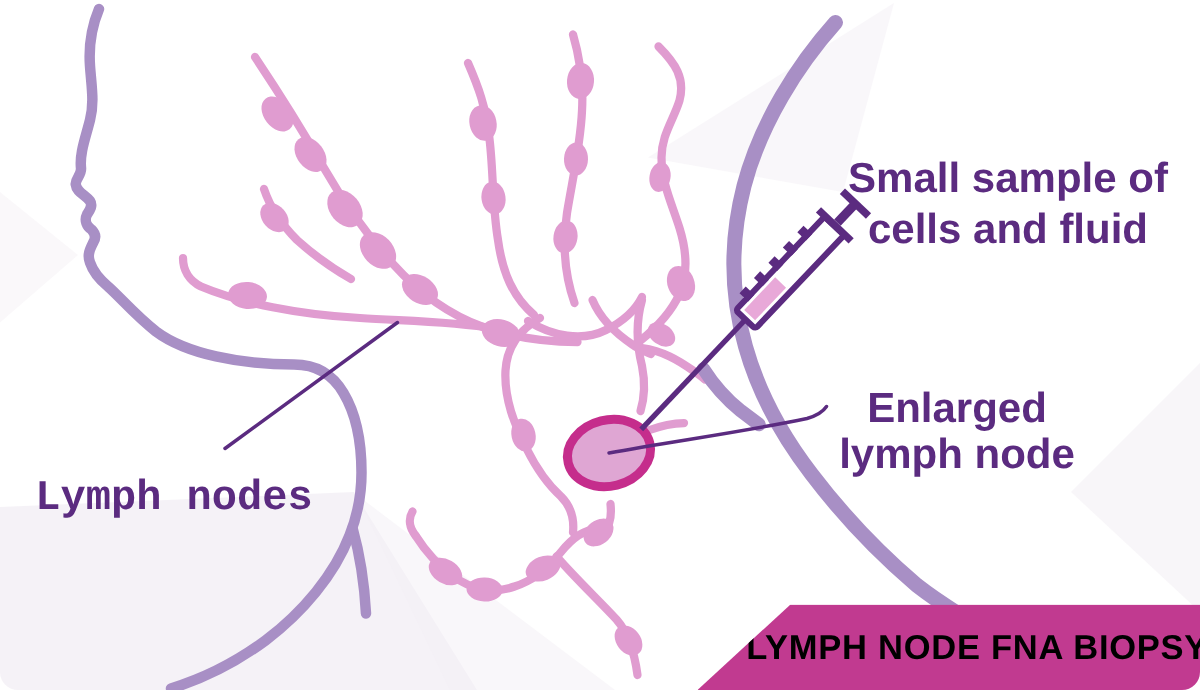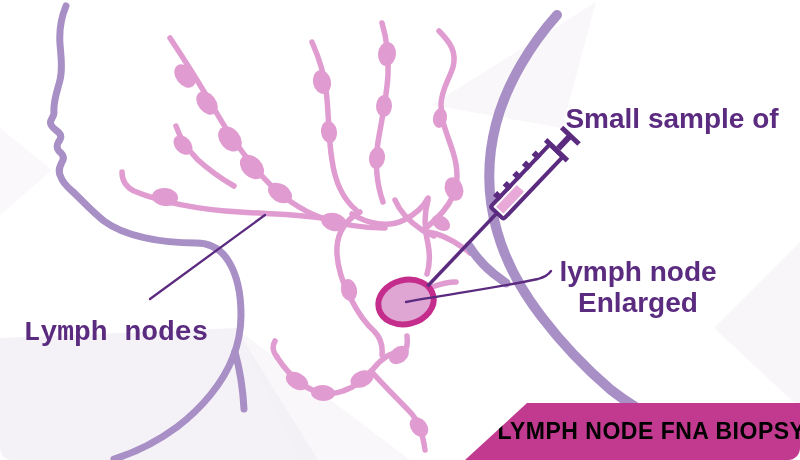--- a/index.html
+++ b/index.html
@@ -119,25 +119,26 @@
     </g>
 
     <g>
       <path class="ptr" d="M 406,302 C 450,294 495,288 538,279 C 545,277 549,274 551,271"></path>
       <path class="ptr" d="M 150,299 L 265,215"></path>
     </g>
   </svg>
 
   <div class="label" style="left:557px;top:102px;width:230px;line-height:34px;">
     <span class="ln">Small sample of</span>
+    <span class="ln">cells and fluid</span>
   </div>
 
   <div class="label" style="left:548px;top:256px;width:180px;line-height:31px;">
+    <span class="ln">Enlarged</span>
     <span class="ln">lymph node</span>
-    <span class="ln">Enlarged</span>
   </div>
 
   <div class="label" style="left:22px;top:316px;width:188px;font-family:Liberation Mono, monospace;">Lymph nodes</div>
 
   <div id="banner">
     <span>LYMPH NODE FNA BIOPSY</span>
   </div>
 
 </div>
 

